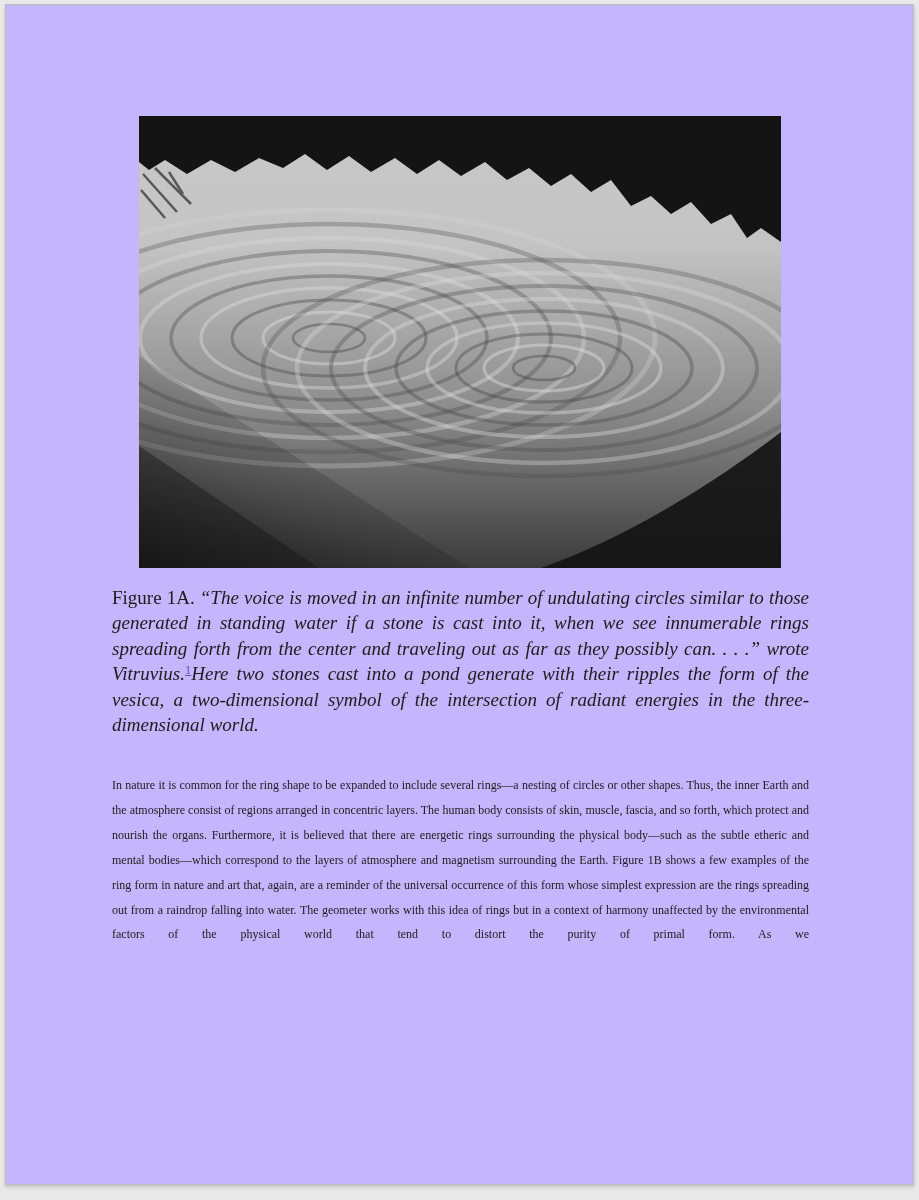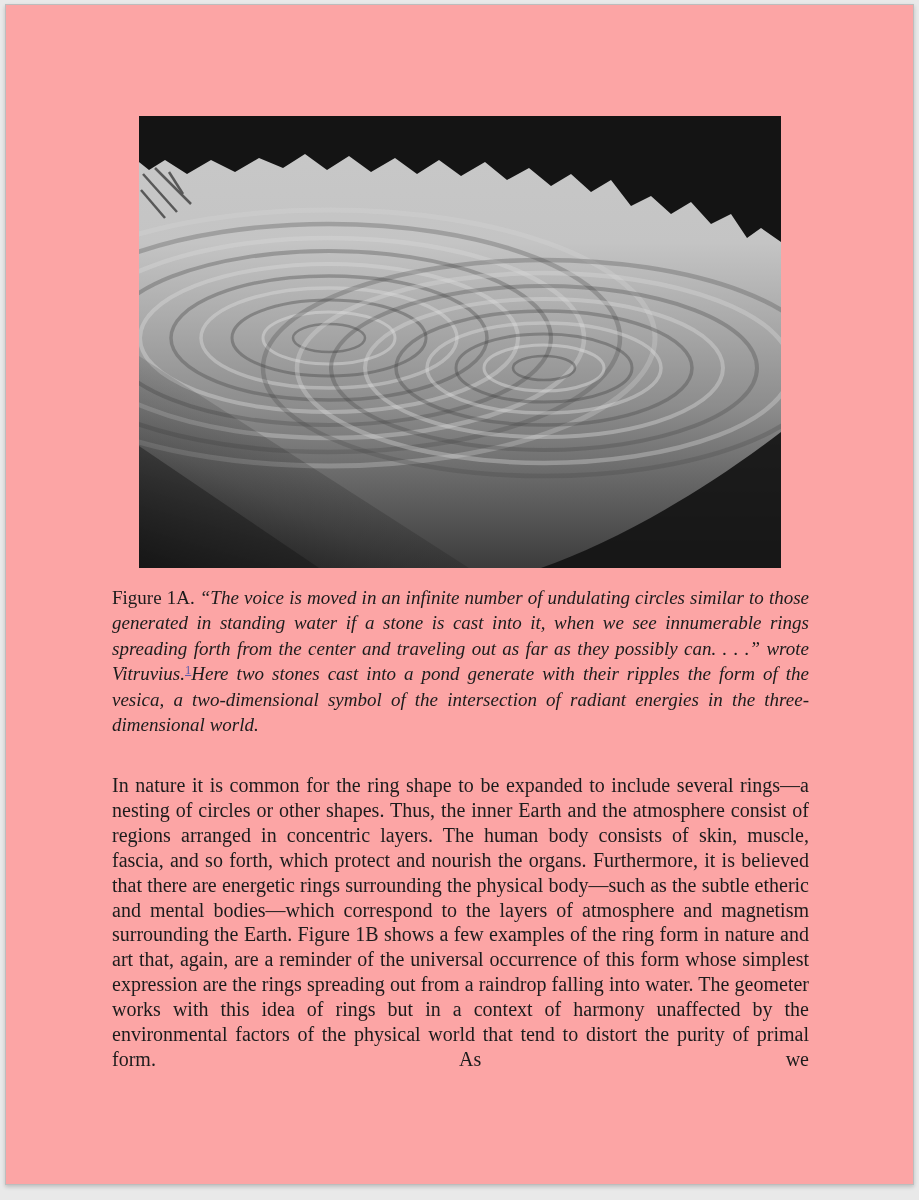--- a/index.html
+++ b/index.html
@@ -6,21 +6,21 @@
   body{
     width:919px;height:1200px;
     background:#e9e9e9;
     font-family:"Liberation Serif", serif;
     position:relative;
     overflow:hidden;
   }
   .page{
     position:absolute;left:5px;top:4px;
     width:907px;height:1179px;
-    background:#fca5a5;
+    background:#c4b5fd;
     border:1px solid #bdbdbd;
     box-shadow:0 2px 4px rgba(0,0,0,0.18);
   }
   .photo{
     position:absolute;left:133px;top:111px;
     width:642px;height:452px;
     margin:0;padding:0;
     overflow:hidden;
     background:#9a9a9a;
   }
@@ -39,21 +39,21 @@
     vertical-align:6px;
   }
   .caption sup a{
     color:#5b5baa;
     text-decoration:underline;
     cursor:pointer;
   }
   .bodytext{
     position:absolute;left:106px;top:768px;
     width:697px;margin:0;
-    font-size:20px;line-height:24.9px;
+    font-size:12px;line-height:24.9px;
     color:#1c1c1c;
     text-align:justify;
     text-align-last:justify;
   }
 </style>
 </head>
 <body>
 
 <div class="page">
 

